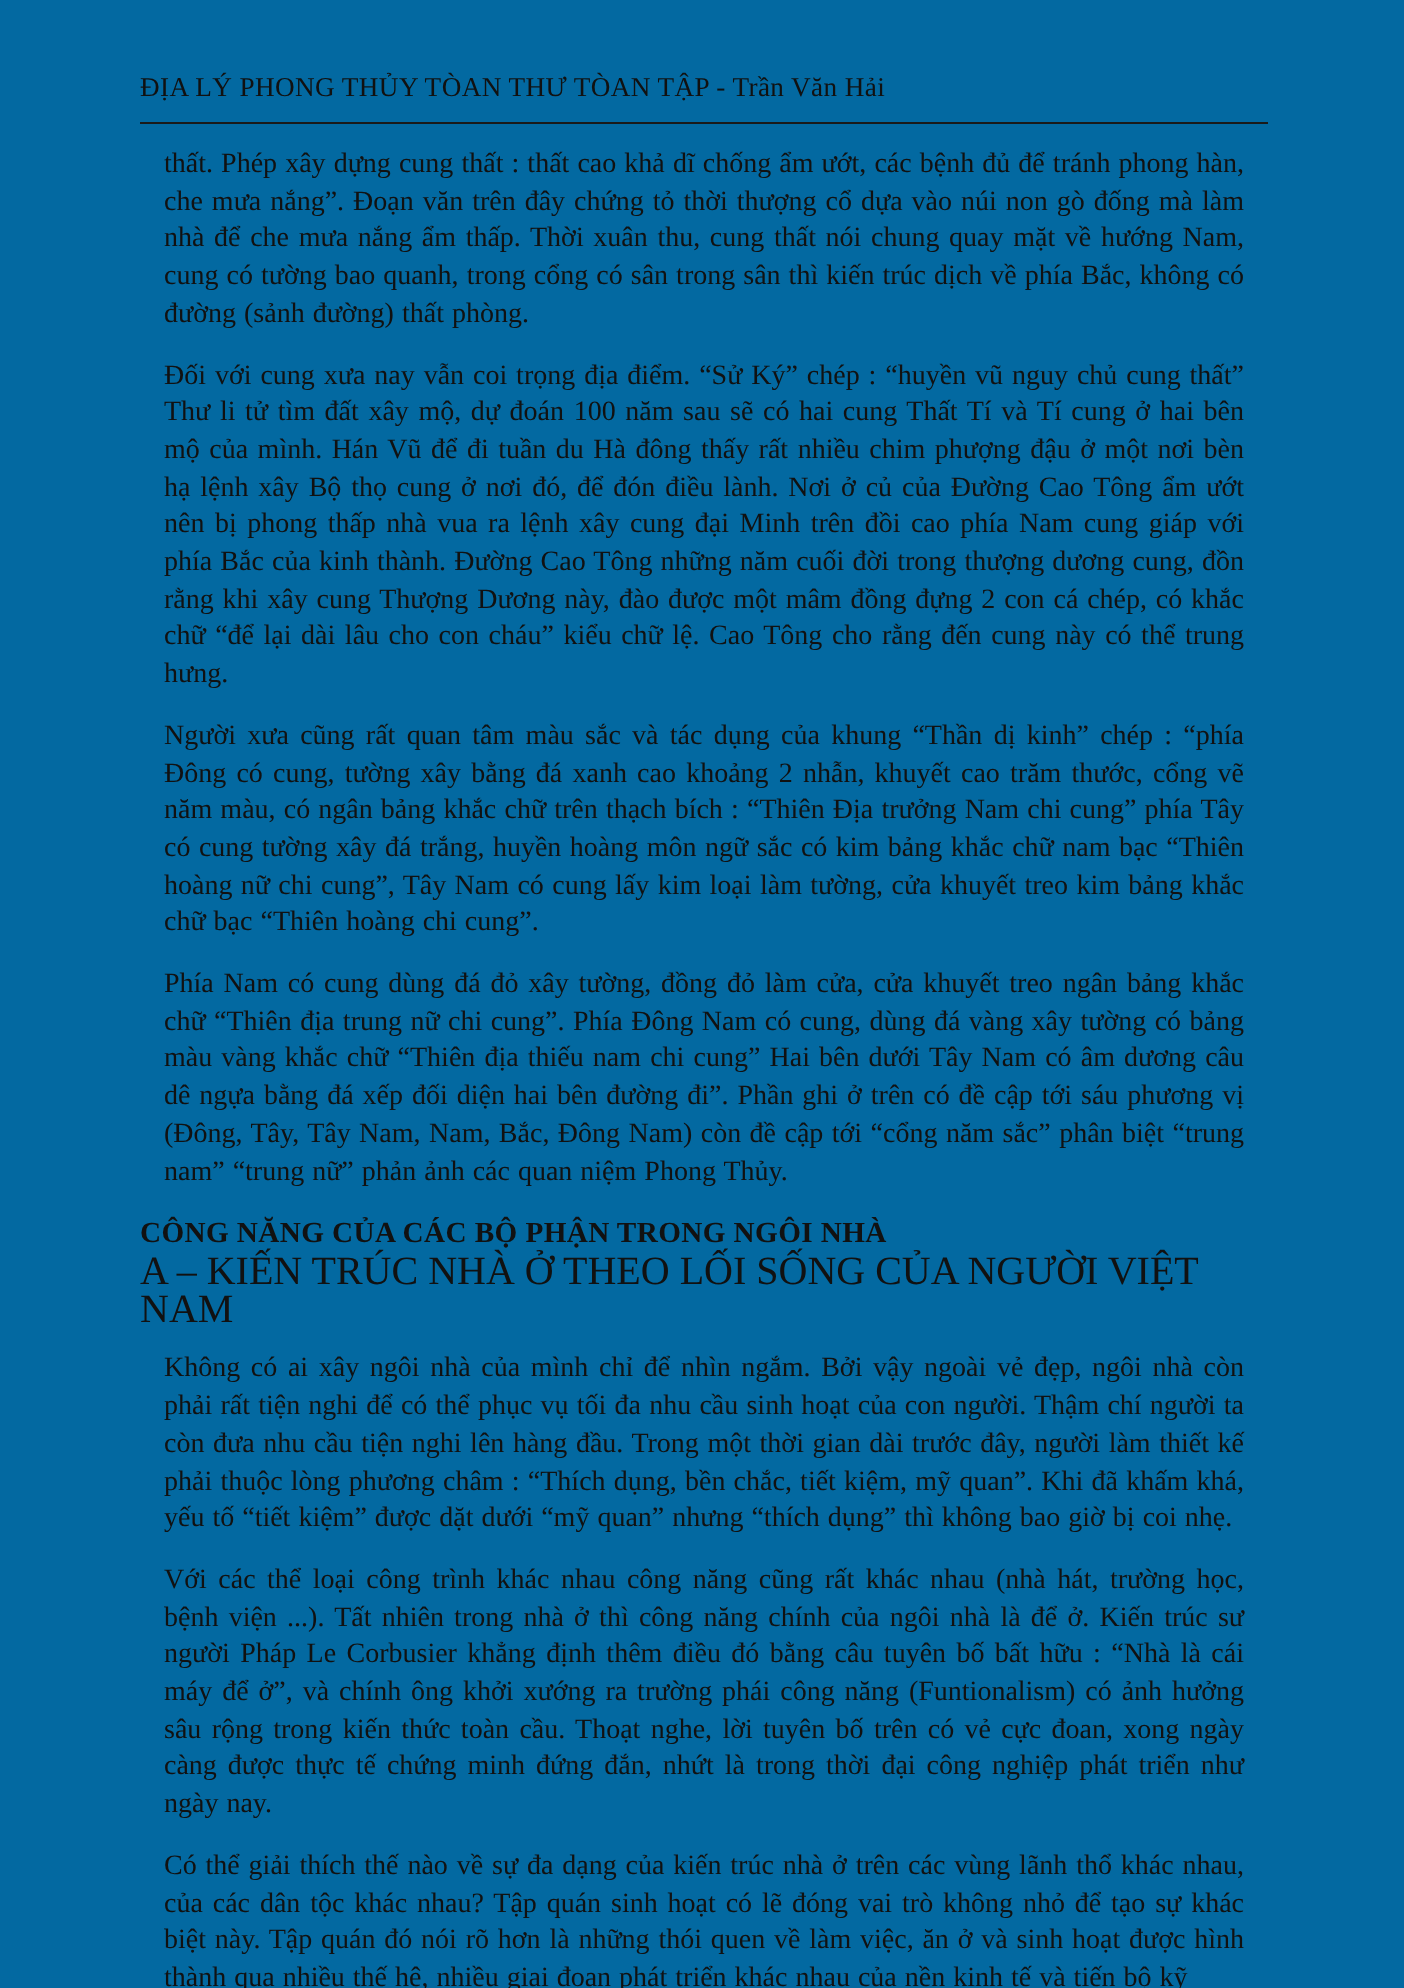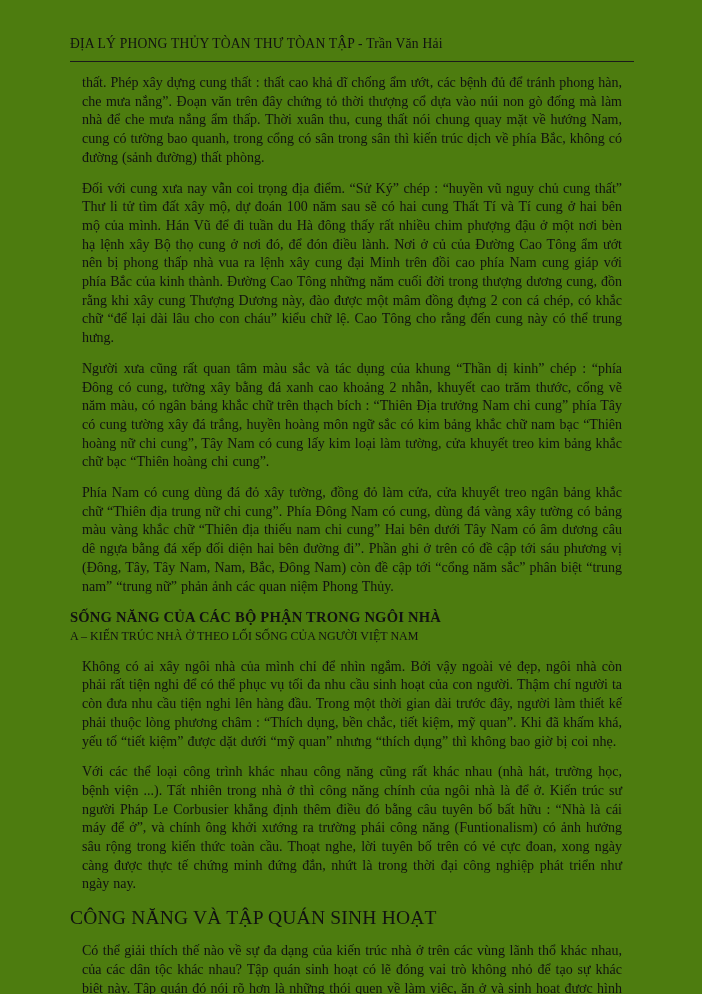--- a/index.html
+++ b/index.html
@@ -5,21 +5,21 @@
   html, body {
     margin: 0;
     padding: 0;
     background: #e8e8e8;
   }
   .page {
     position: relative;
     width: 702px;
     height: 994px;
     margin: 0 auto;
-    background: #4d7c0f;
+    background: #0369a1;
     color: #111111;
     font-family: "Liberation Serif", "DejaVu Serif", serif;
     overflow: hidden;
     box-sizing: border-box;
   }
   .page-inner {
     position: absolute;
     left: 70px;
     right: 68px;
     top: 36px;
@@ -46,21 +46,21 @@
   }
   h2.section-heading-bold {
     margin: 9px 0 0 0;
     font-size: 14.6px;
     line-height: 18.7px;
     font-weight: bold;
     letter-spacing: 0.2px;
   }
   h3.section-heading {
     margin: 0;
-    font-size: 12px;
+    font-size: 20px;
     line-height: 18.7px;
     font-weight: normal;
   }
   h2.chapter-heading {
     margin: 1px 0 2px 0;
     font-size: 19.5px;
     line-height: 24px;
     font-weight: normal;
     letter-spacing: 0.2px;
   }
@@ -83,26 +83,25 @@
     <div class="running-header">ĐỊA LÝ PHONG THỦY TÒAN THƯ  TÒAN TẬP -  Trần Văn Hải</div>
 
     <hr class="header-rule">
 
     <div class="body-text">
       <p>thất. Phép xây dựng cung thất : thất cao khả dĩ chống ẩm ướt, các bệnh đủ để tránh phong hàn, che mưa nắng”. Đoạn văn trên đây chứng tỏ thời thượng cổ dựa vào núi non gò đống mà làm nhà để che mưa nắng ẩm thấp. Thời xuân thu, cung thất nói chung quay mặt về hướng Nam, cung có tường bao quanh, trong cổng có sân trong sân thì kiến trúc dịch về phía Bắc, không có đường (sảnh đường) thất phòng.</p>
       <p>Đối với cung xưa nay vẫn coi trọng địa điểm. “Sử Ký” chép : “huyền vũ nguy chủ cung thất” Thư li tử tìm đất xây mộ, dự đoán 100 năm sau sẽ có hai cung Thất Tí và Tí cung ở hai bên mộ của mình. Hán Vũ để đi tuần du Hà đông thấy rất nhiều chim phượng đậu ở một nơi bèn hạ lệnh xây Bộ thọ cung ở nơi đó, để đón điều lành. Nơi ở củ của Đường Cao Tông ẩm ướt nên bị phong thấp nhà vua ra lệnh xây cung đại Minh trên đồi cao phía Nam cung giáp với phía Bắc của kinh thành. Đường Cao Tông những năm cuối đời trong thượng dương cung, đồn rằng khi xây cung Thượng Dương này, đào được một mâm đồng đựng 2 con cá chép, có khắc chữ “để lại dài lâu cho con cháu” kiểu chữ lệ. Cao Tông cho rằng đến cung này có thể trung hưng.</p>
       <p>Người xưa cũng rất quan tâm màu sắc và tác dụng của khung “Thần dị kinh” chép : “phía Đông có cung, tường xây bằng đá xanh cao khoảng 2 nhẫn, khuyết cao trăm thước, cổng vẽ năm màu, có ngân bảng khắc chữ trên thạch bích : “Thiên Địa trưởng Nam chi cung” phía Tây có cung tường xây đá trắng, huyền hoàng môn ngữ sắc có kim bảng khắc chữ nam bạc “Thiên hoàng nữ chi cung”, Tây Nam có cung lấy kim loại làm tường, cửa khuyết treo kim bảng khắc chữ bạc “Thiên hoàng chi cung”.</p>
       <p>Phía Nam có cung dùng đá đỏ xây tường, đồng đỏ làm cửa, cửa khuyết treo ngân bảng khắc chữ “Thiên địa trung nữ chi cung”. Phía Đông Nam có cung, dùng đá vàng xây tường có bảng màu vàng khắc chữ “Thiên địa thiếu nam chi cung” Hai bên dưới Tây Nam có âm dương câu dê ngựa bằng đá xếp đối diện hai bên đường đi”. Phần ghi ở trên có đề cập tới sáu phương vị (Đông, Tây, Tây Nam, Nam, Bắc, Đông Nam) còn đề cập tới “cổng năm sắc” phân biệt “trung nam” “trung nữ” phản ảnh các quan niệm Phong Thủy.</p>
 
-      <h2 class="section-heading-bold">SỐNG NĂNG CỦA CÁC BỘ PHẬN TRONG NGÔI NHÀ</h2>
+      <h2 class="section-heading-bold">CÔNG NĂNG CỦA CÁC BỘ PHẬN TRONG NGÔI NHÀ</h2>
 
       <h3 class="section-heading">A – KIẾN TRÚC NHÀ Ở THEO LỐI SỐNG CỦA NGƯỜI VIỆT NAM</h3>
 
       <p>Không có ai xây ngôi nhà của mình chỉ để nhìn ngắm. Bởi vậy ngoài vẻ đẹp, ngôi nhà còn phải rất tiện nghi để có thể phục vụ tối đa nhu cầu sinh hoạt của con người. Thậm chí người ta còn đưa nhu cầu tiện nghi lên hàng đầu. Trong một thời gian dài trước đây, người làm thiết kế phải thuộc lòng phương châm : “Thích dụng, bền chắc, tiết kiệm, mỹ quan”. Khi đã khấm khá, yếu tố “tiết kiệm” được dặt dưới “mỹ quan” nhưng “thích dụng” thì không bao giờ bị coi nhẹ.</p>
       <p>Với các thể loại công trình khác nhau công năng cũng rất khác nhau (nhà hát, trường học, bệnh viện ...). Tất nhiên trong nhà ở thì công năng chính của ngôi nhà là để ở. Kiến trúc sư người Pháp Le Corbusier khẳng định thêm điều đó bằng câu tuyên bố bất hữu : “Nhà là cái máy để ở”, và chính ông khởi xướng ra trường phái công năng (Funtionalism) có ảnh hưởng sâu rộng trong kiến thức toàn cầu. Thoạt nghe, lời tuyên bố trên có vẻ cực đoan, xong ngày càng được thực tế chứng minh đứng đắn, nhứt là trong thời đại công nghiệp phát triển như ngày nay.</p>
 
-      <h2 class="chapter-heading">CÔNG NĂNG VÀ TẬP QUÁN SINH HOẠT</h2>
 
       <p>Có thể giải thích thế nào về sự đa dạng của kiến trúc nhà ở trên các vùng lãnh thổ khác nhau, của các dân tộc khác nhau? Tập quán sinh hoạt có lẽ đóng vai trò không nhỏ để tạo sự khác biệt này. Tập quán đó nói rõ hơn là những thói quen về làm việc, ăn ở và sinh hoạt được hình thành qua nhiều thế hệ, nhiều giai đoạn phát triển khác nhau của nền kinh tế và tiến bộ kỹ</p>
     </div>
   </div>
 
 </div>
 
 </body></html>

